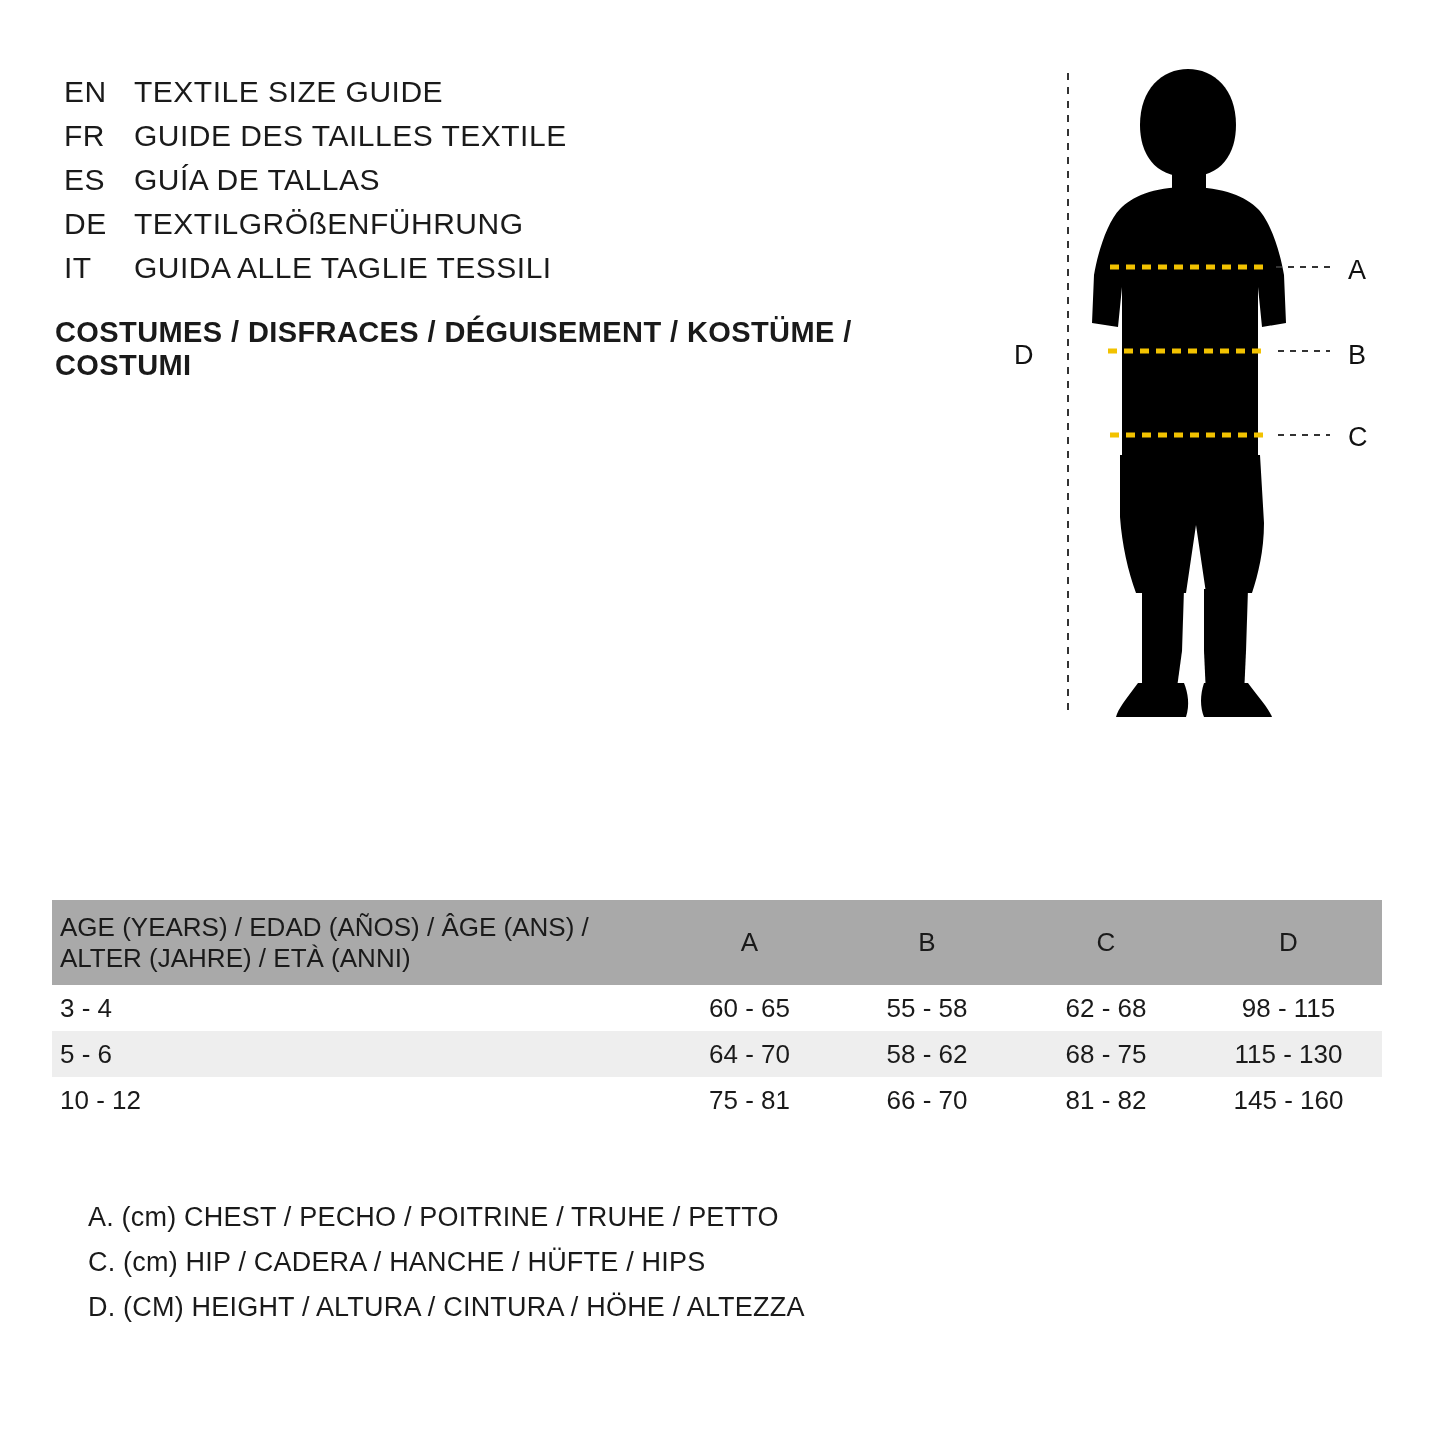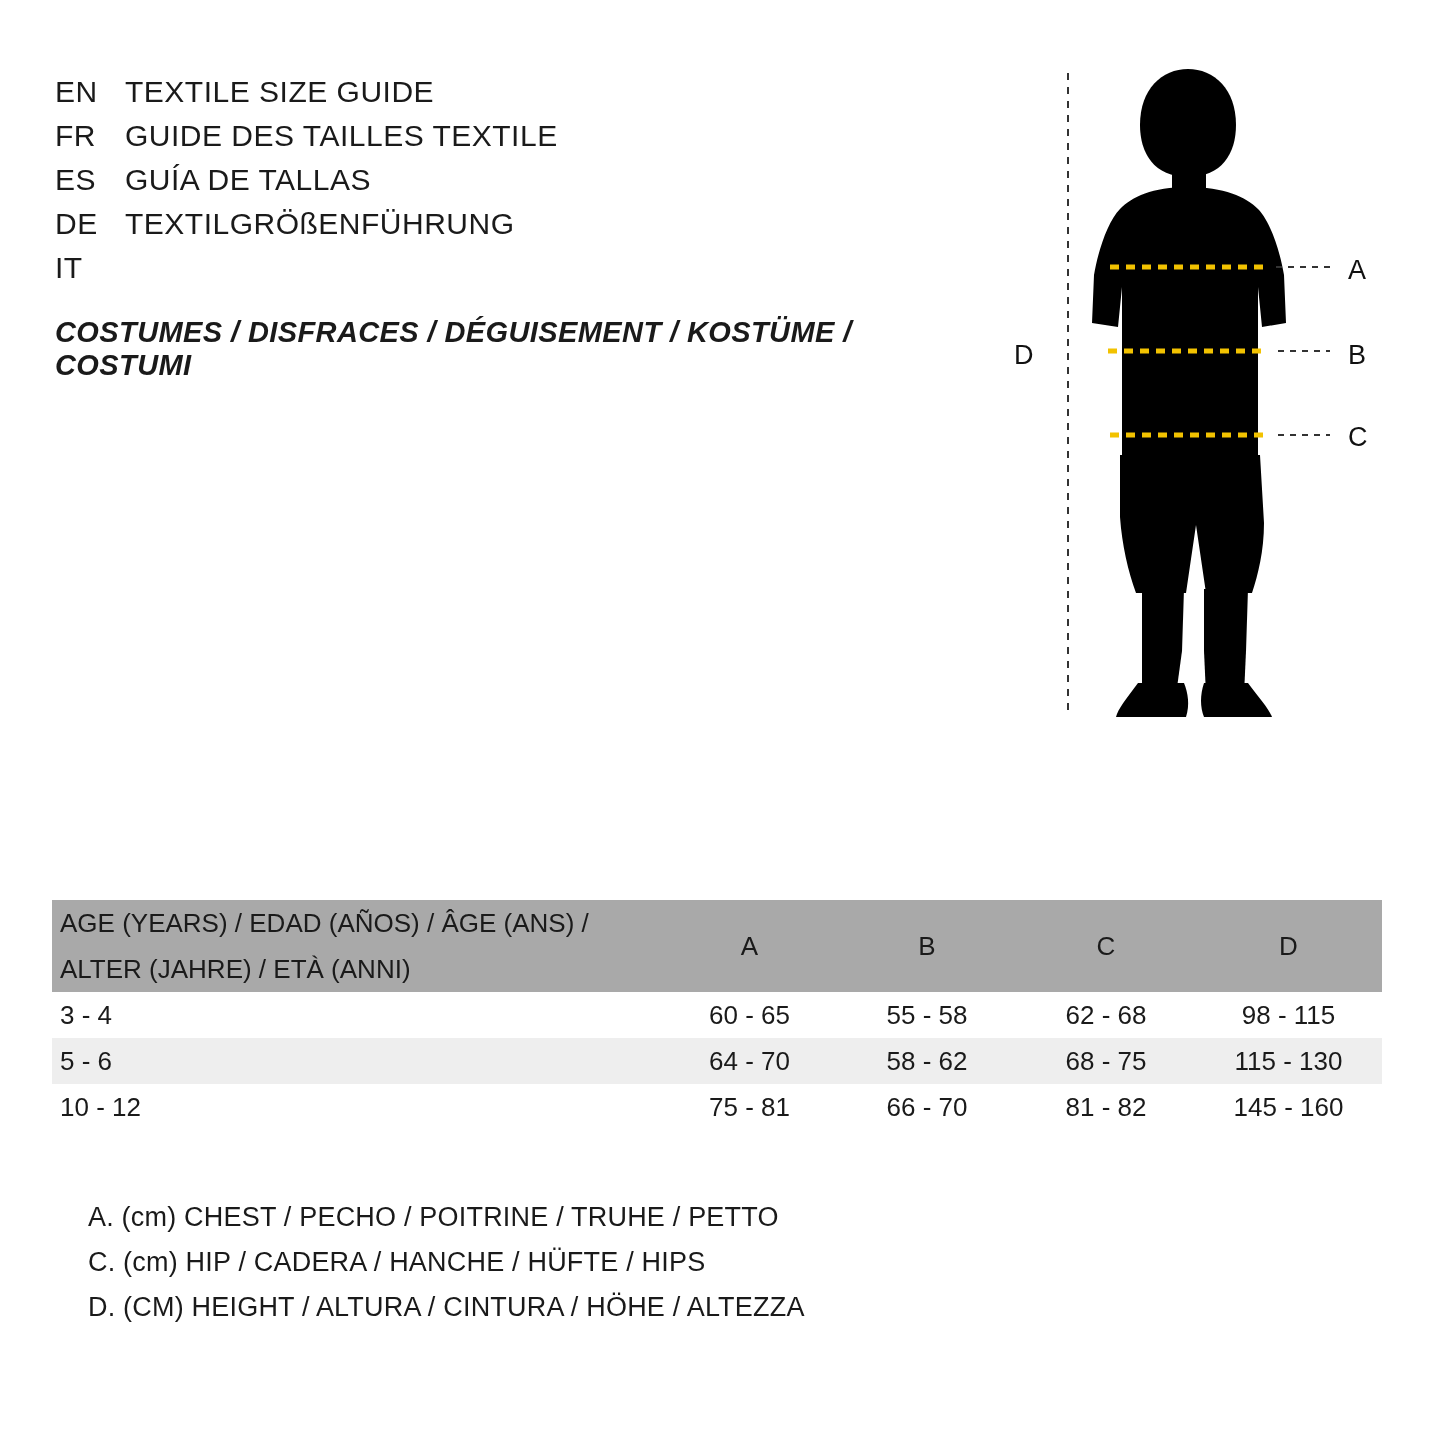--- a/index.html
+++ b/index.html
@@ -22,35 +22,35 @@
     left: 55px;
     top: 70px;
     width: 900px;
   }
   .lang-row {
     display: flex;
     align-items: flex-end;
     font-size: 30px;
     line-height: 44px;
     letter-spacing: 0.5px;
+    margin-left: 9px;
   }
   .lang-code {
     width: 70px;
     flex: 0 0 70px;
     font-size: 30px;
   }
   .lang-text {
     font-size: 30px;
   }
   .costumes-line {
     margin-top: 26px;
     font-size: 29px;
     font-weight: bold;
     letter-spacing: 0.4px;
-    font-style: italic;
   }
 
   
   .figure-area {
     position: absolute;
     left: 990px;
     top: 55px;
     width: 420px;
     height: 680px;
   }
@@ -91,22 +91,22 @@
   table.size-table td {
     padding: 0;
     font-weight: normal;
     text-align: center;
     height: 46px;
     vertical-align: middle;
   }
   thead th.age-head {
     text-align: left;
     padding-left: 8px;
-    line-height: 46px;
-    height: 68px;
+    line-height: 31px;
+    height: 85px;
   }
   thead tr {
     background: #a9a9a9;
   }
   thead th {
     background: #a9a9a9;
   }
   tbody tr:nth-child(odd) {
     background: #ffffff;
   }
@@ -152,20 +152,21 @@
   <div class="lang-row">
     <span class="lang-code">ES</span>
     <span class="lang-text">GUÍA DE TALLAS</span>
   </div>
   <div class="lang-row">
     <span class="lang-code">DE</span>
     <span class="lang-text">TEXTILGRÖßENFÜHRUNG</span>
   </div>
   <div class="lang-row">
     <span class="lang-code">IT</span>
+    <span class="lang-text">GUIDA ALLE TAGLIE TESSILI</span>
   </div>
   <div class="costumes-line">COSTUMES / DISFRACES / DÉGUISEMENT / KOSTÜME / COSTUMI</div>
 </div>
 
 <div class="figure-area">
   <svg class="figure-svg" width="420" height="680" viewBox="0 0 420 680">
 
     <line x1="78" y1="18" x2="78" y2="662" stroke="#333333" stroke-width="2" stroke-dasharray="7,7"></line>
 
     <g fill="#000000">

